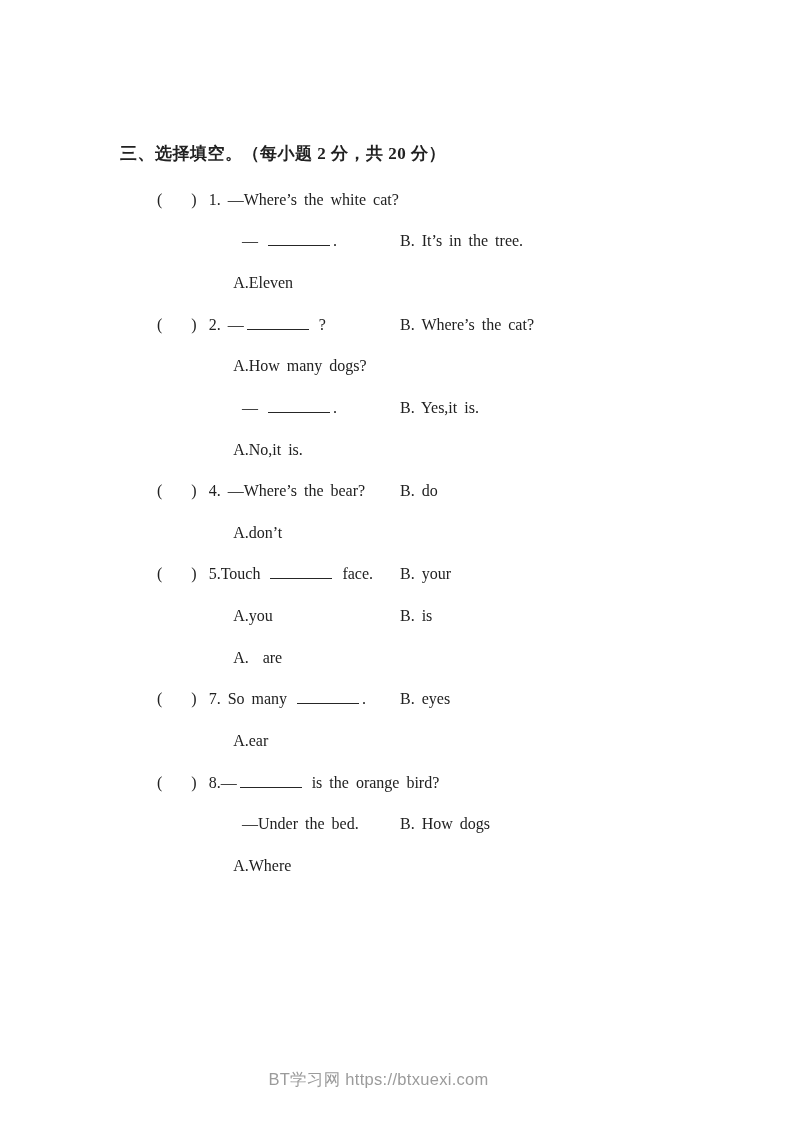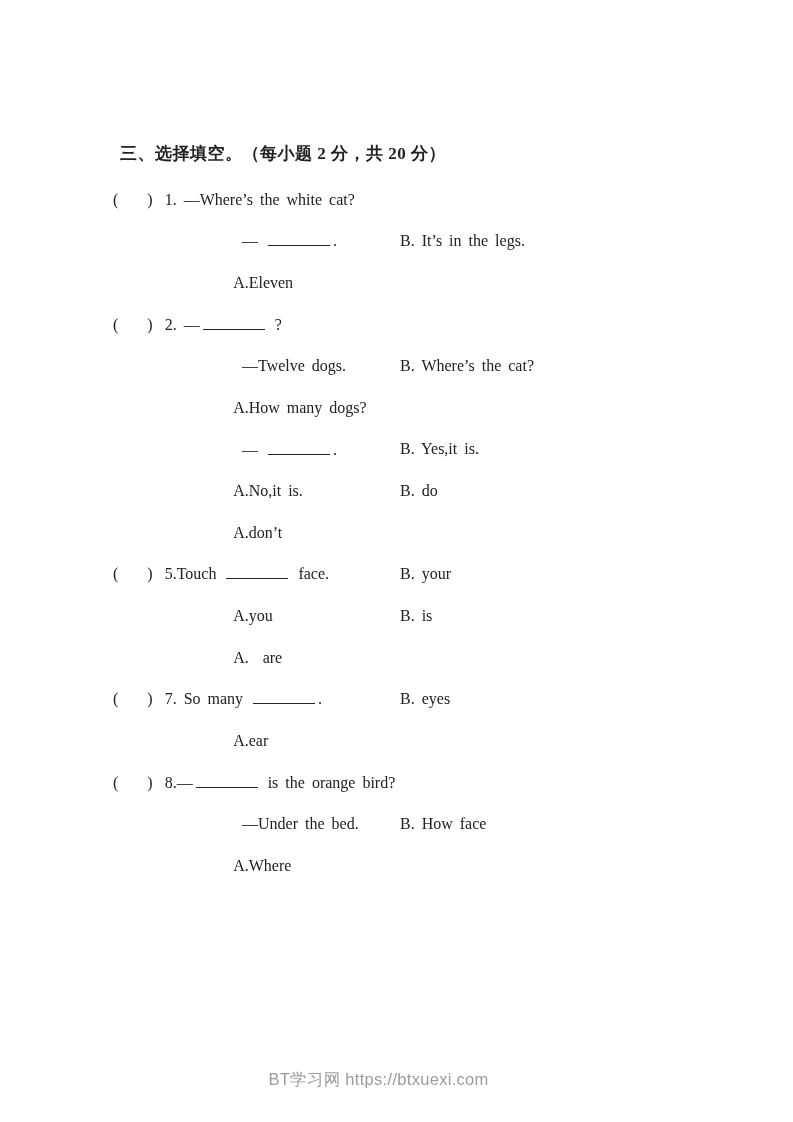--- a/index.html
+++ b/index.html
@@ -30,21 +30,21 @@
     top: 137px; left: 0;
     width: 793px;
   }
   .line {
     line-height: 41.65px;
     height: 41.65px;
     font-size: 16px;
     white-space: pre;
     word-spacing: 3px;
   }
-  .q-line { padding-left: 71px; }
+  .q-line { padding-left: 115px; }
   .r-line { padding-left: 200px; }
   .o-line { position: relative; padding-left: 192px; }
   .opt-b  { position: absolute; left: 400px; top: 0; }
   .paren  { margin-right: 12px; }
   .paren-gap { display: inline-block; width: 29px; }
   .blank {
     display: inline-block;
     width: 62px; height: 1px;
     border-bottom: 1.4px solid #262626;
     margin: 0 3px;
@@ -71,48 +71,48 @@
   <div class="rows">
   <div class="question">
     <div class="line q-line">
       <span class="paren"><span class="paren-open">(</span><span class="paren-gap"></span><span class="paren-close">)</span></span><span class="qnum">1. </span><span class="q-pre">—Where’s the white cat?</span>
     </div>
     <div class="line r-line">
       <span class="r-pre">— </span><span class="blank r-blank"></span><span class="r-post">.</span>
     </div>
     <div class="line o-line">
       <span class="opt-a">A.Eleven</span>
-      <span class="opt-b">B. It’s in the legs.</span>
+      <span class="opt-b">B. It’s in the tree.</span>
     </div>
   </div>
 
   <div class="question">
     <div class="line q-line">
       <span class="paren"><span class="paren-open">(</span><span class="paren-gap"></span><span class="paren-close">)</span></span><span class="qnum">2. </span><span class="q-pre">—</span><span class="blank q-blank"></span><span class="q-post"> ?</span>
-    </div>
-    <div class="line r-line">
-      <span class="r-pre">—Twelve dogs.</span>
     </div>
     <div class="line o-line">
       <span class="opt-a">A.How many dogs?</span>
       <span class="opt-b">B. Where’s the cat?</span>
     </div>
   </div>
 
   <div class="question">
     <div class="line r-line">
       <span class="r-pre">— </span><span class="blank r-blank"></span><span class="r-post">.</span>
     </div>
     <div class="line o-line">
       <span class="opt-a">A.No,it is.</span>
       <span class="opt-b">B. Yes,it is.</span>
     </div>
   </div>
 
   <div class="question">
+    <div class="line q-line">
+      <span class="paren"><span class="paren-open">(</span><span class="paren-gap"></span><span class="paren-close">)</span></span><span class="qnum">4. </span><span class="q-pre">—Where’s the bear?</span>
+    </div>
     <div class="line o-line">
       <span class="opt-a">A.don’t</span>
       <span class="opt-b">B. do</span>
     </div>
   </div>
 
   <div class="question">
     <div class="line q-line">
       <span class="paren"><span class="paren-open">(</span><span class="paren-gap"></span><span class="paren-close">)</span></span><span class="qnum">5.</span><span class="q-pre">Touch </span><span class="blank q-blank"></span><span class="q-post"> face.</span>
     </div>
@@ -144,21 +144,21 @@
 
   <div class="question">
     <div class="line q-line">
       <span class="paren"><span class="paren-open">(</span><span class="paren-gap"></span><span class="paren-close">)</span></span><span class="qnum">8.</span><span class="q-pre">—</span><span class="blank q-blank"></span><span class="q-post"> is the orange bird?</span>
     </div>
     <div class="line r-line">
       <span class="r-pre">—Under the bed.</span>
     </div>
     <div class="line o-line">
       <span class="opt-a">A.Where</span>
-      <span class="opt-b">B. How face</span>
+      <span class="opt-b">B. How dogs</span>
     </div>
   </div>
 </div>
 
   <div class="footer">
     <span>BT学习网 https://btxuexi.com</span>
   </div>
 
 </div>
 

